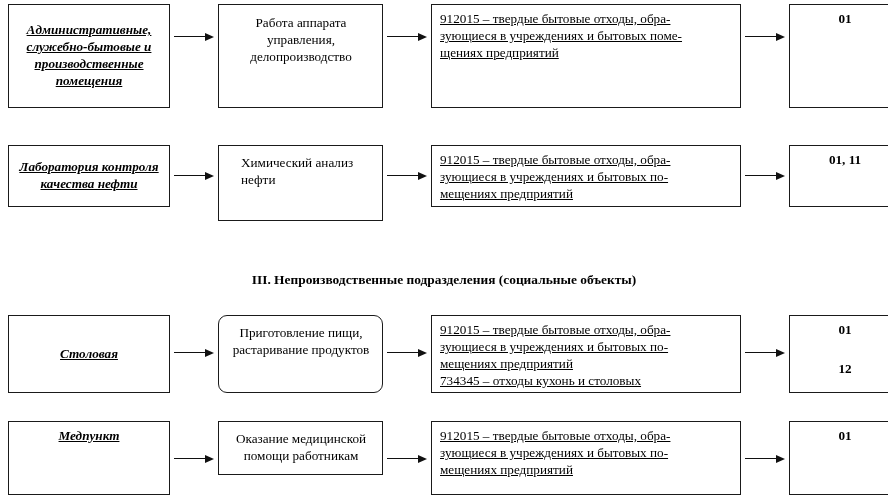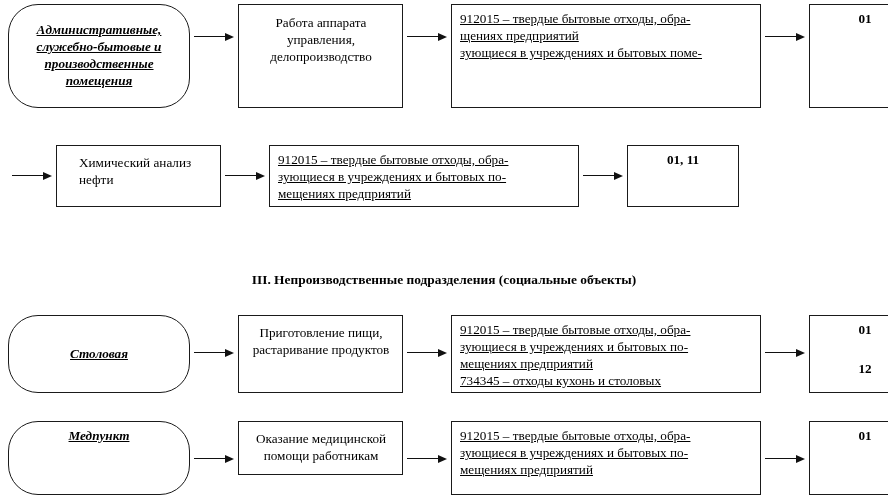--- a/index.html
+++ b/index.html
@@ -26,25 +26,24 @@
   .box {
     border: 1px solid #1a1a1a;
     background: #ffffff;
     position: relative;
     padding: 6px 8px;
     font-size: 13.2px;
     line-height: 1.28;
   }
   
   .col-unit {
-    width: 182px;
+    width: 162px;
     text-align: center;
     font-style: italic;
     font-weight: 700;
-    border-radius: 30px;
   }
   .col-unit .u {
     text-decoration: underline;
     display: inline;
   }
   
   .col-act {
     width: 165px;
     text-align: center;
     padding-left: 9px;
@@ -110,42 +109,45 @@
       <span>Работа аппарата управления, делопроизводство</span>
     </div>
     <div style="width:48px; position:relative; height:104px;">
       <div class="arrow" style="top:28px; left:4px; width:40px;">
         <div class="shaft"></div>
           <div class="head"></div>
       </div>
     </div>
     <div class="box col-waste" style="height:104px;">
       <span class="wline">912015 – твердые бытовые отходы, обра-</span>
+      <span class="wline">зующиеся в учреждениях и бытовых поме-</span>
       <span class="wline">щениях предприятий</span>
-      <span class="wline">зующиеся в учреждениях и бытовых поме-</span>
     </div>
     <div style="width:48px; position:relative; height:104px;">
       <div class="arrow" style="top:28px; left:4px; width:40px;">
         <div class="shaft"></div>
           <div class="head"></div>
       </div>
     </div>
     <div class="box col-code" style="height:104px; font-weight:700;">
       <span class="wline" style="text-align:center;">01</span>
     </div>
   </div>
 
   <div class="row" style="top:145px; left:8px;">
+    <div class="box col-unit" style="height:62px; display:flex; align-items:center; justify-content:center;">
+      <span class="u">Лаборатория контроля качества нефти</span>
+    </div>
     <div style="width:48px; position:relative; height:62px;">
       <div class="arrow" style="top:26px; left:4px; width:40px;">
         <div class="shaft"></div>
           <div class="head"></div>
       </div>
     </div>
-    <div class="box col-act left" style="height:62px; padding-left:22px; padding-top:9px;">
+    <div class="box col-act left" style="height:76px; padding-left:22px; padding-top:9px;">
       <span>Химический анализ нефти</span>
     </div>
     <div style="width:48px; position:relative; height:62px;">
       <div class="arrow" style="top:26px; left:4px; width:40px;">
         <div class="shaft"></div>
           <div class="head"></div>
       </div>
     </div>
     <div class="box col-waste" style="height:62px;">
       <span class="wline">912015 – твердые бытовые отходы, обра-</span>
@@ -168,21 +170,21 @@
   <div class="row" style="top:315px; left:8px;">
     <div class="box col-unit" style="height:78px; display:flex; align-items:center; justify-content:center;">
       <span class="u">Столовая</span>
     </div>
     <div style="width:48px; position:relative; height:78px;">
       <div class="arrow" style="top:33px; left:4px; width:40px;">
         <div class="shaft"></div>
           <div class="head"></div>
       </div>
     </div>
-    <div class="box col-act" style="height:78px; padding-top:9px;">
+    <div class="box col-act" style="height:78px; padding-top:9px;border-radius:9px;">
       <span>Приготовление пищи, растаривание продуктов</span>
     </div>
     <div style="width:48px; position:relative; height:78px;">
       <div class="arrow" style="top:33px; left:4px; width:40px;">
         <div class="shaft"></div>
           <div class="head"></div>
       </div>
     </div>
     <div class="box col-waste" style="height:78px;">
       <span class="wline">912015 – твердые бытовые отходы, обра-</span>

